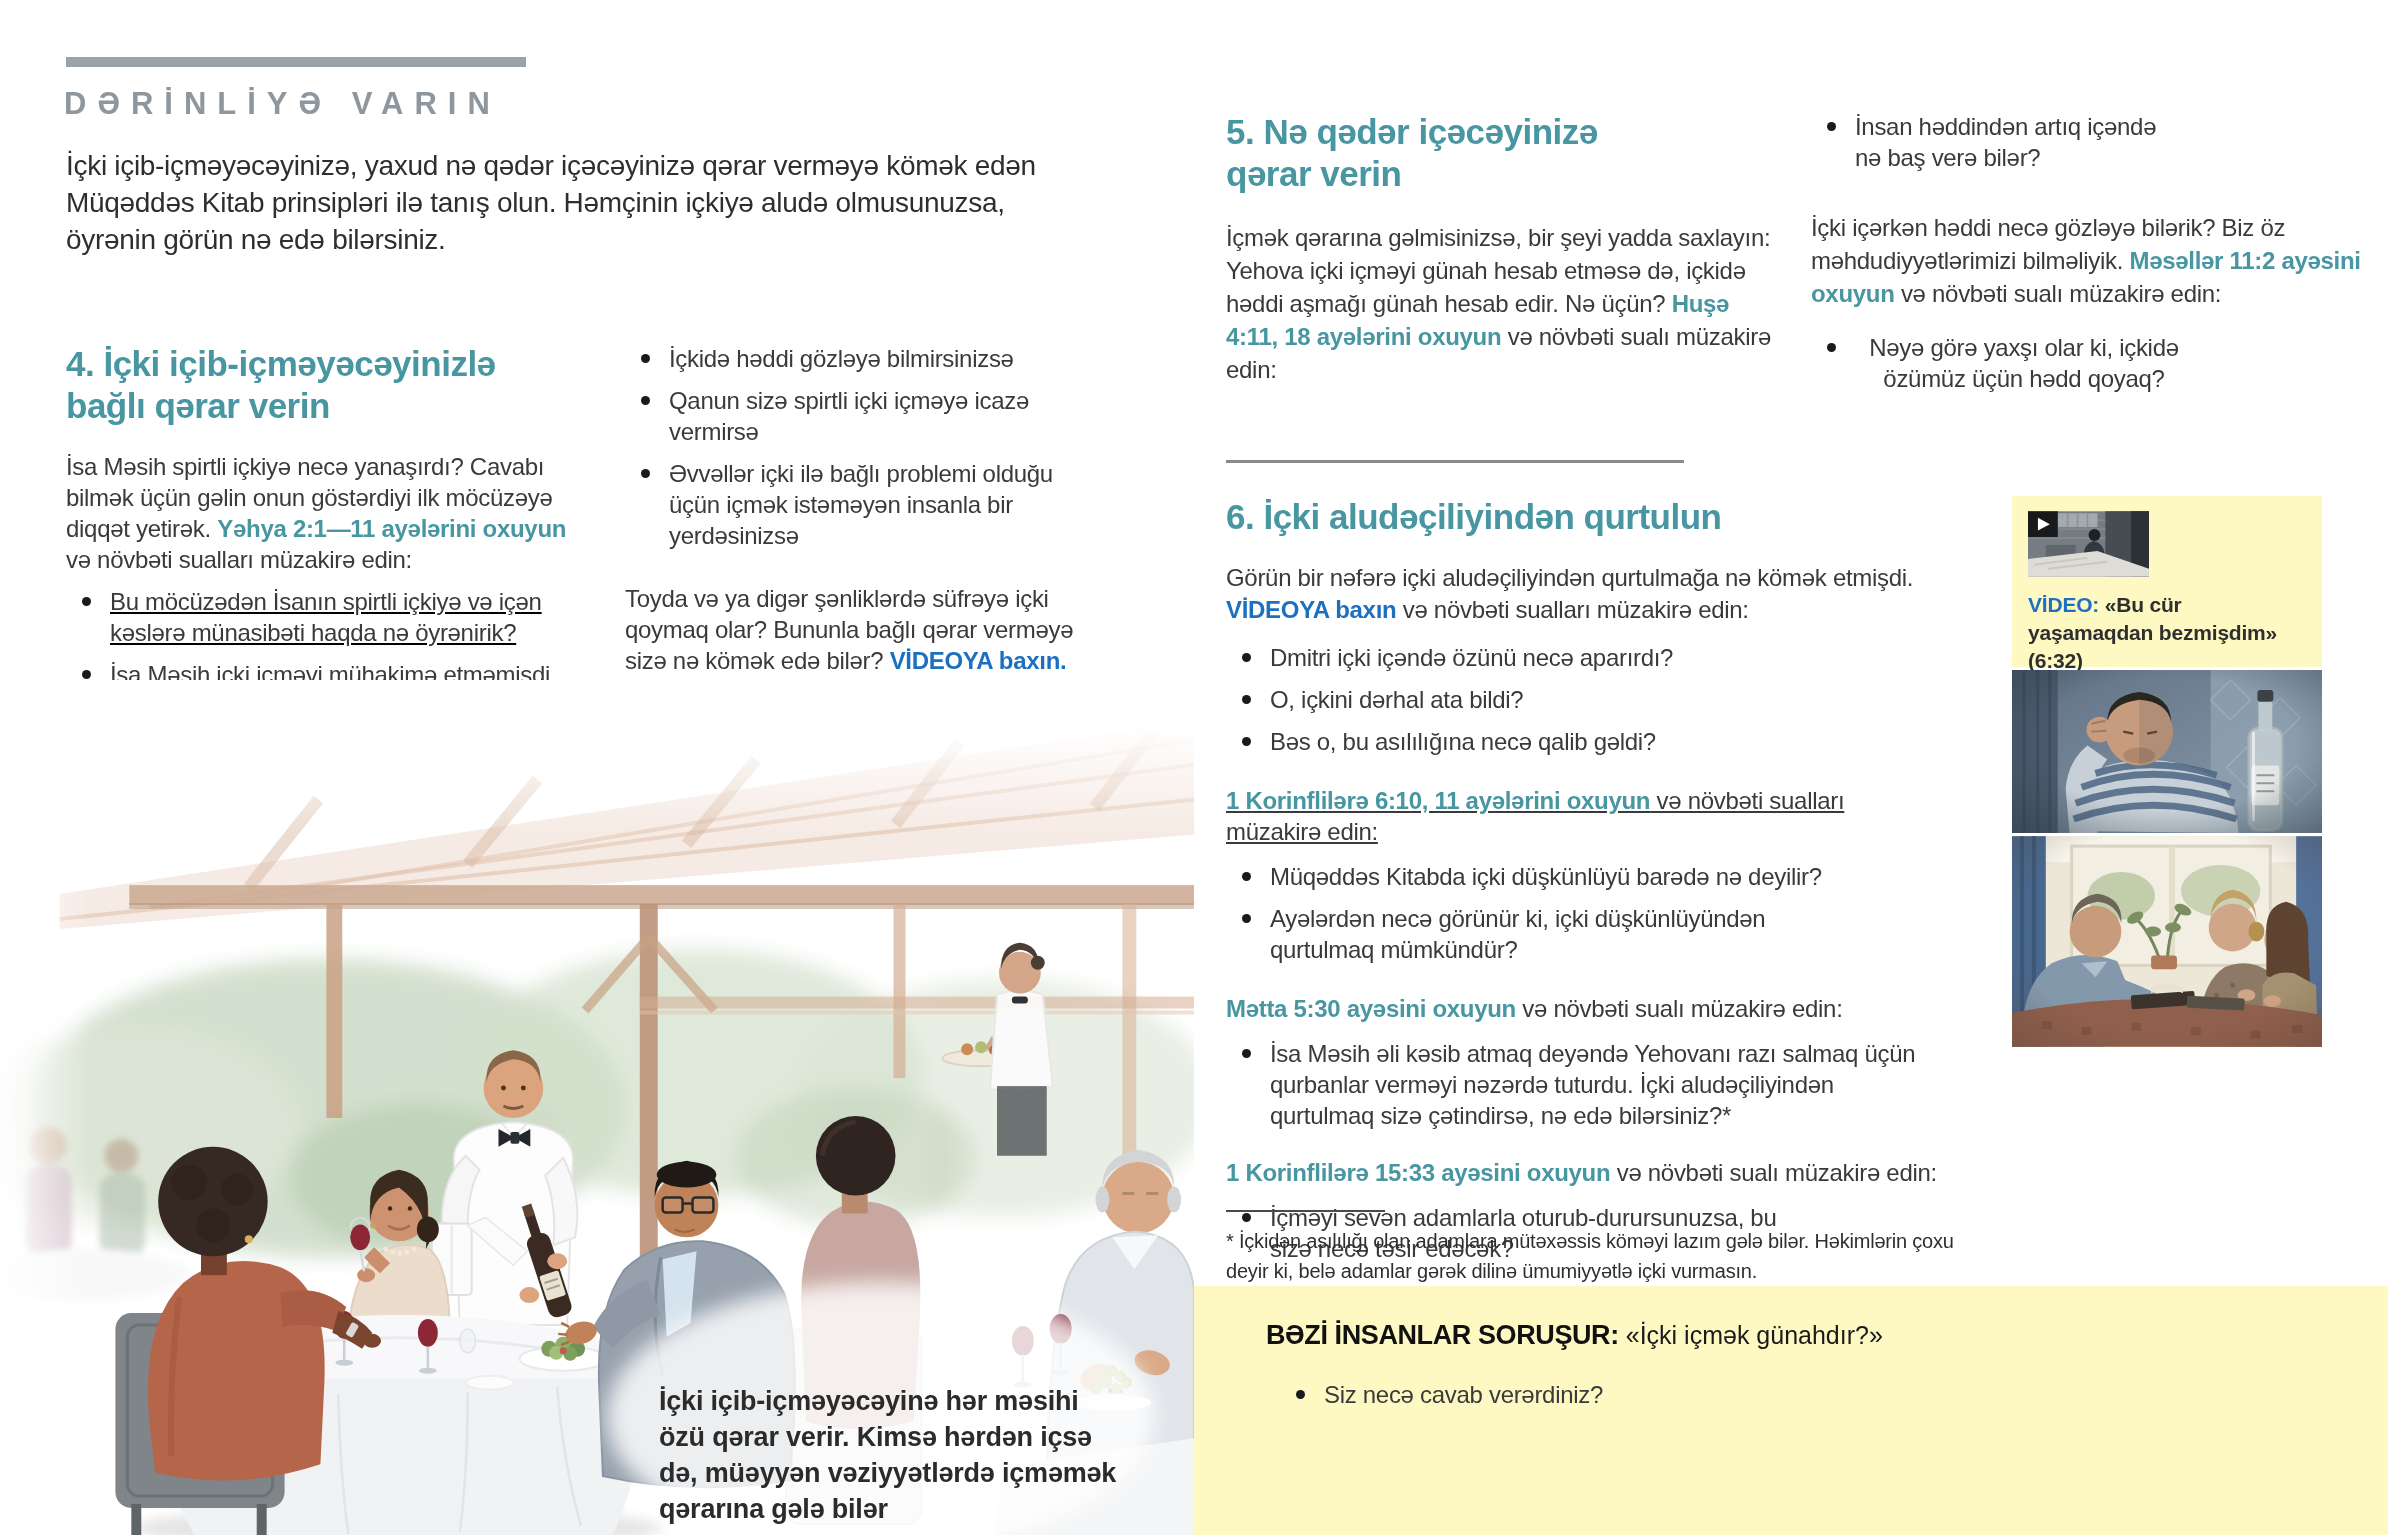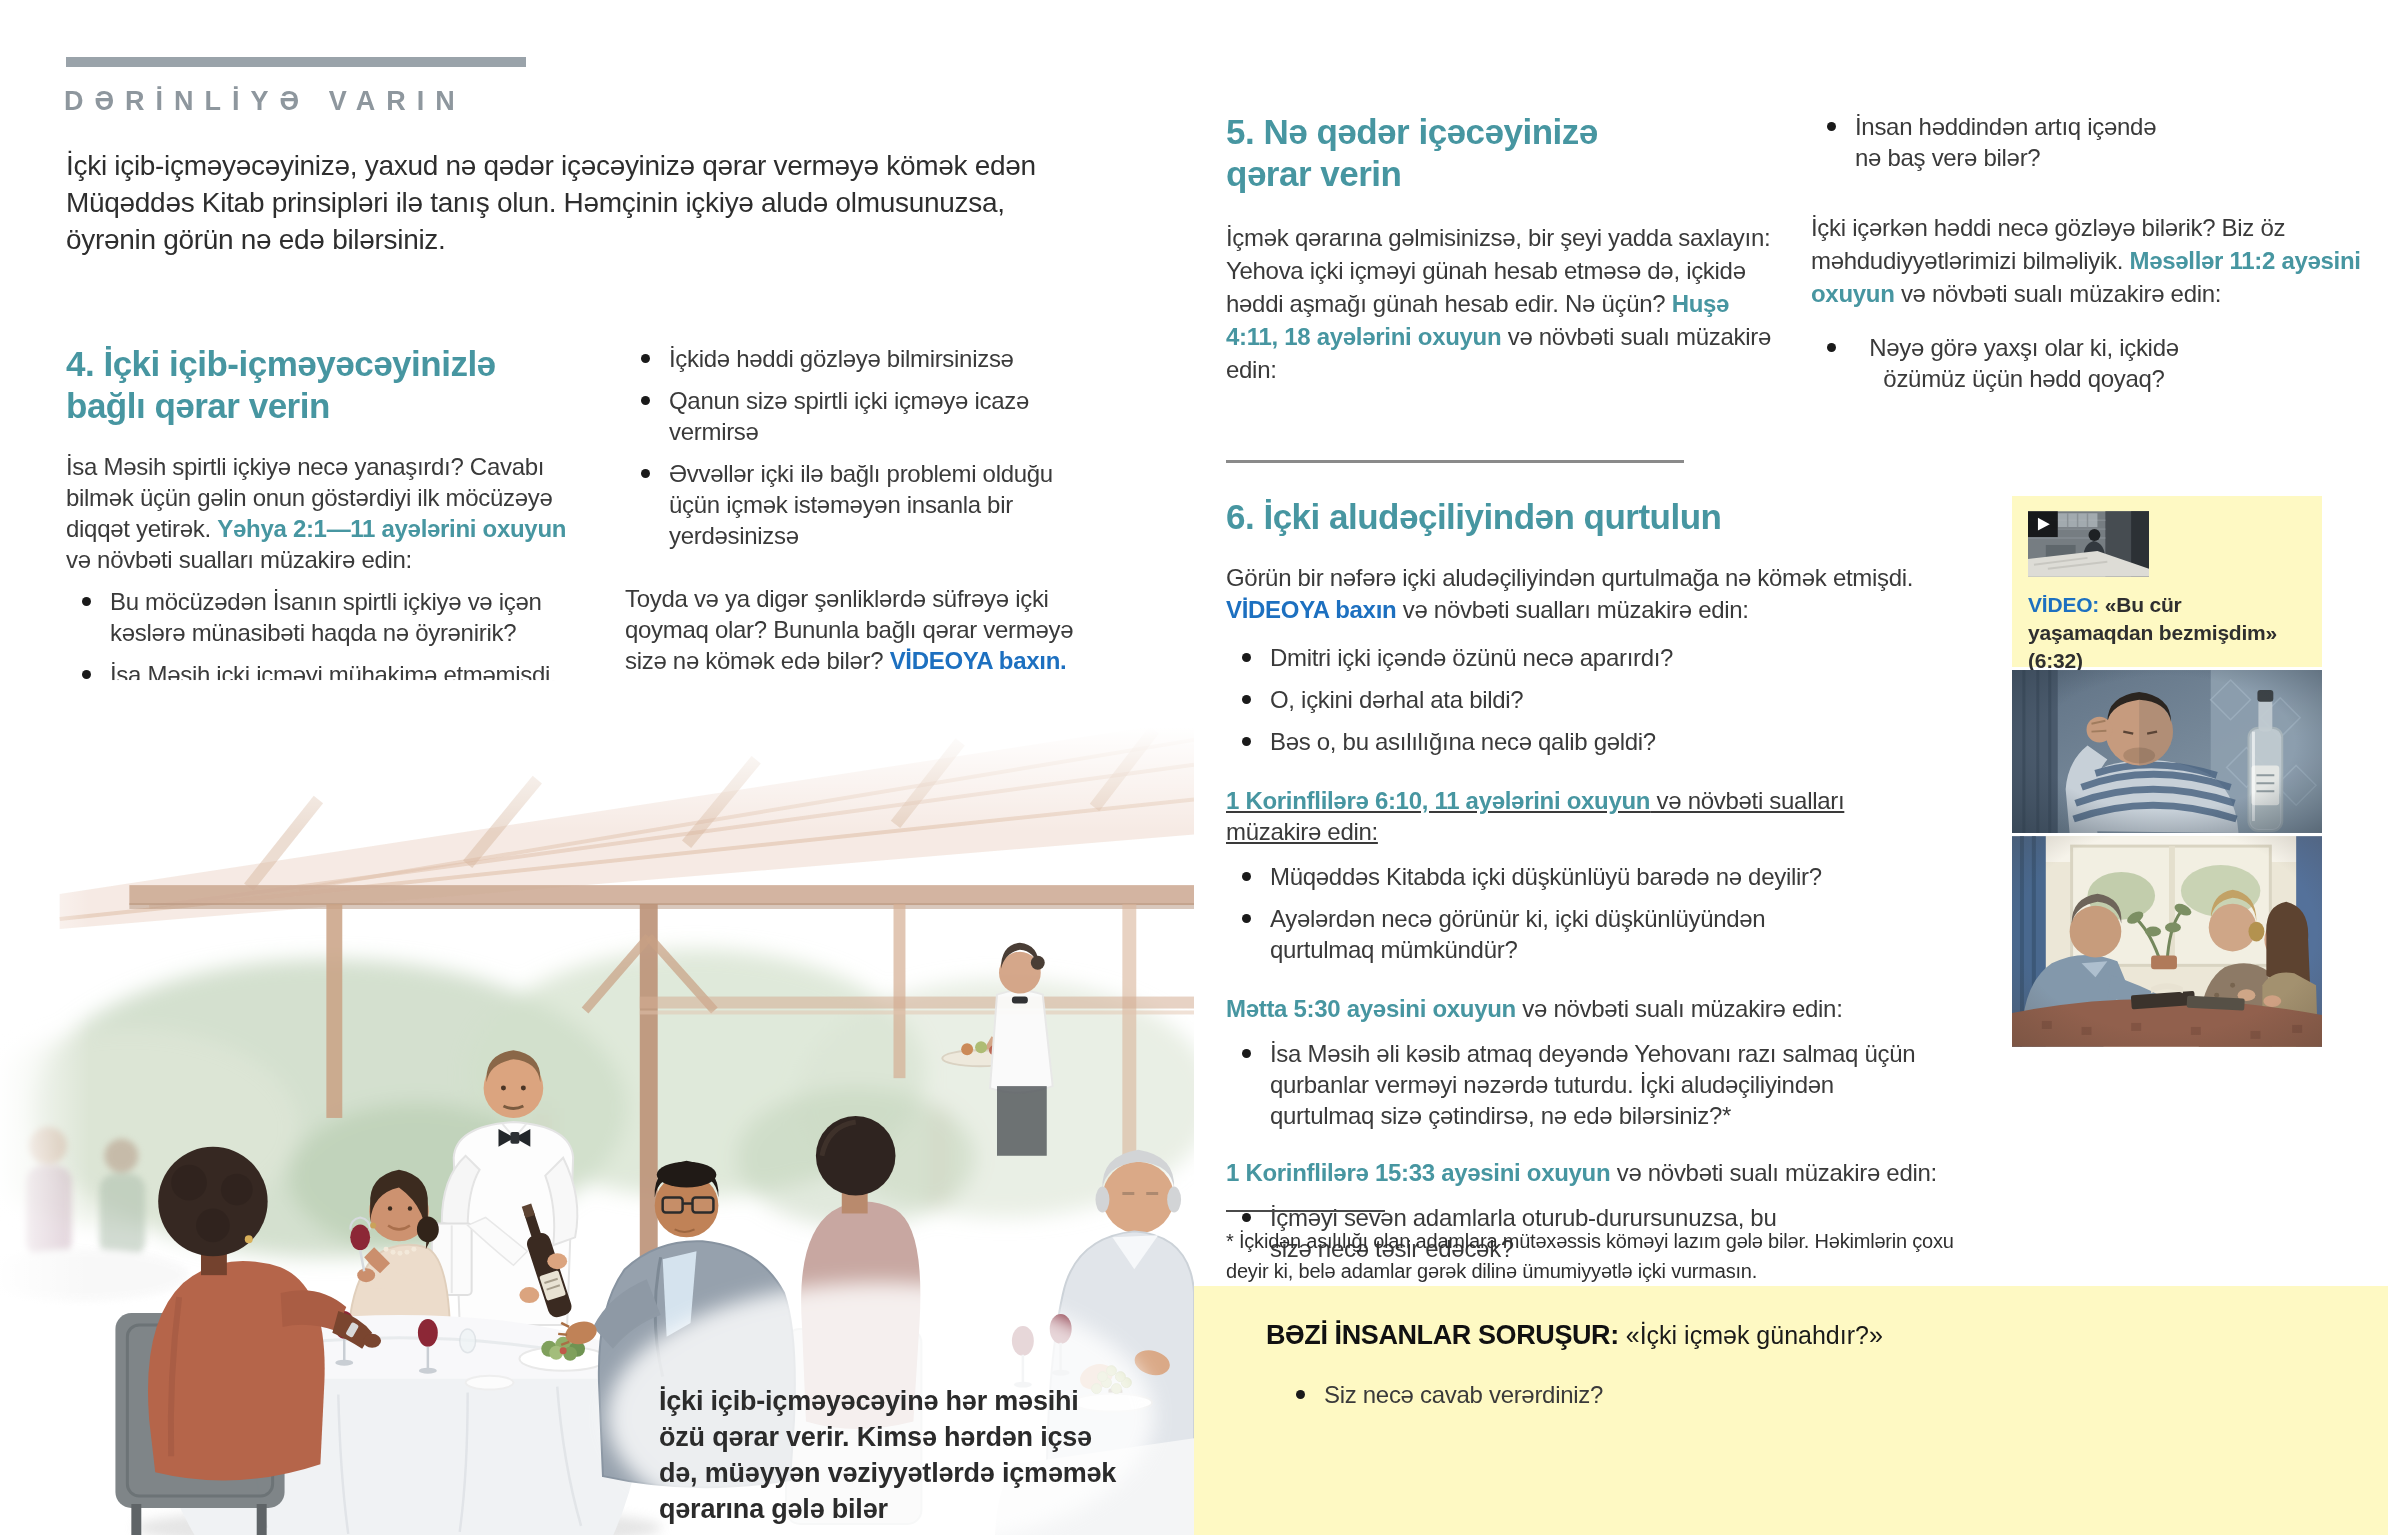--- a/index.html
+++ b/index.html
@@ -10,21 +10,21 @@
     -webkit-font-smoothing:antialiased;
   }
   .abs{position:absolute;}
   .body-text{font-size:24px;line-height:31px;color:#3a3a3a;letter-spacing:-0.3px;}
   .tlink{color:#4796a1;font-weight:bold;cursor:pointer;}
   .blink{color:#1d70c0;font-weight:bold;cursor:pointer;}
   .sec-h{font-size:35px;line-height:42px;color:#4796a1;font-weight:bold;letter-spacing:-0.5px;}
   .bullet{display:flex;gap:19px;margin:11px 0 11px 16px;}
   .bullet .dot{width:9px;height:9px;border-radius:50%;background:#1a1a1a;flex:0 0 auto;margin-top:11px;}
   .kicker-bar{background:#9aa3aa;height:10px;}
-  .kicker{font-size:27px;font-weight:bold;color:#8e979e;letter-spacing:11px;}
+  .kicker{font-size:31px;font-weight:bold;color:#8e979e;letter-spacing:11px;}
   .intro{font-size:28px;line-height:37px;color:#2e2e2e;letter-spacing:-0.3px;}
   .videobox{background:#ddeefa;display:flex;gap:20px;padding:17px 18px;align-items:flex-start;}
   .vcap{font-size:22px;line-height:29px;font-weight:bold;color:#2f2f2f;letter-spacing:-0.2px;}
   .vcap .blab{color:#1d70c0;}
   .thumb{position:relative;flex:0 0 auto;cursor:pointer;}
   .divider{background:#8a8a8a;height:3px;}
   .footrule{background:#4a4a4a;height:2px;}
   .footnote{font-size:20px;line-height:30px;color:#2f2f2f;letter-spacing:-0.2px;}
   .gray-panel{background:#fef9c3;}
   .ask-h{font-size:27px;font-weight:bold;color:#111;letter-spacing:-0.4px;}
@@ -36,21 +36,21 @@
 <body>
 
 <div class="abs kicker-bar" style="left:66px;top:57px;width:460px;"></div>
 <div class="abs kicker" style="left:64px;top:86px;">DƏRİNLİYƏ VARIN</div>
 
 <div class="abs intro" style="left:66px;top:147px;width:995px;">İçki içib-içməyəcəyinizə, yaxud nə qədər içəcəyinizə qərar verməyə kömək edən Müqəddəs Kitab prinsipləri ilə tanış olun. Həmçinin içkiyə aludə olmusunuzsa, öyrənin görün nə edə bilərsiniz.</div>
 
 <div class="abs" style="left:66px;top:343px;width:517px;">
   <div class="sec-h" style="width:498px;">4. İçki içib-içməyəcəyinizlə bağlı qərar verin</div>
   <p class="body-text" style="margin:24px 0 0 0;"><span>İsa Məsih spirtli içkiyə necə yanaşırdı? Cavabı bilmək üçün gəlin onun göstərdiyi ilk möcüzəyə diqqət yetirək. </span><span class="tlink">Yəhya 2:1—11 ayələrini oxuyun</span><span> və növbəti sualları müzakirə edin:</span></p>
-  <div style="margin-top:10px;">
+  <div style="margin-top:10px;text-decoration:underline;">
     <div class="bullet">
         <span class="dot"></span>
         <span class="body-text">Bu möcüzədən İsanın spirtli içkiyə və içən kəslərə münasibəti haqda nə öyrənirik?</span>
       </div>
     <div class="bullet">
         <span class="dot"></span>
         <span class="body-text">İsa Məsih içki içməyi mühakimə etməmişdi. Deməli, məsihi içki içən adama necə münasibət göstərməlidir?</span>
       </div>
   </div>
   <p class="body-text" style="margin:30px 0 0 0;"><span>Düzdür, məsihinin içki içməsi günah deyil. Amma bu o demək deyil ki, onun istənilən vaxt içki içməsi düzgün hərəkət olar. </span><span class="tlink">Məsəllər 22:3 ayəsini oxuyun</span><span> və sonra düşünün: Aşağıdakı amillər içki içib-içməmək qərarınıza necə təsir edə bilər?</span></p>

